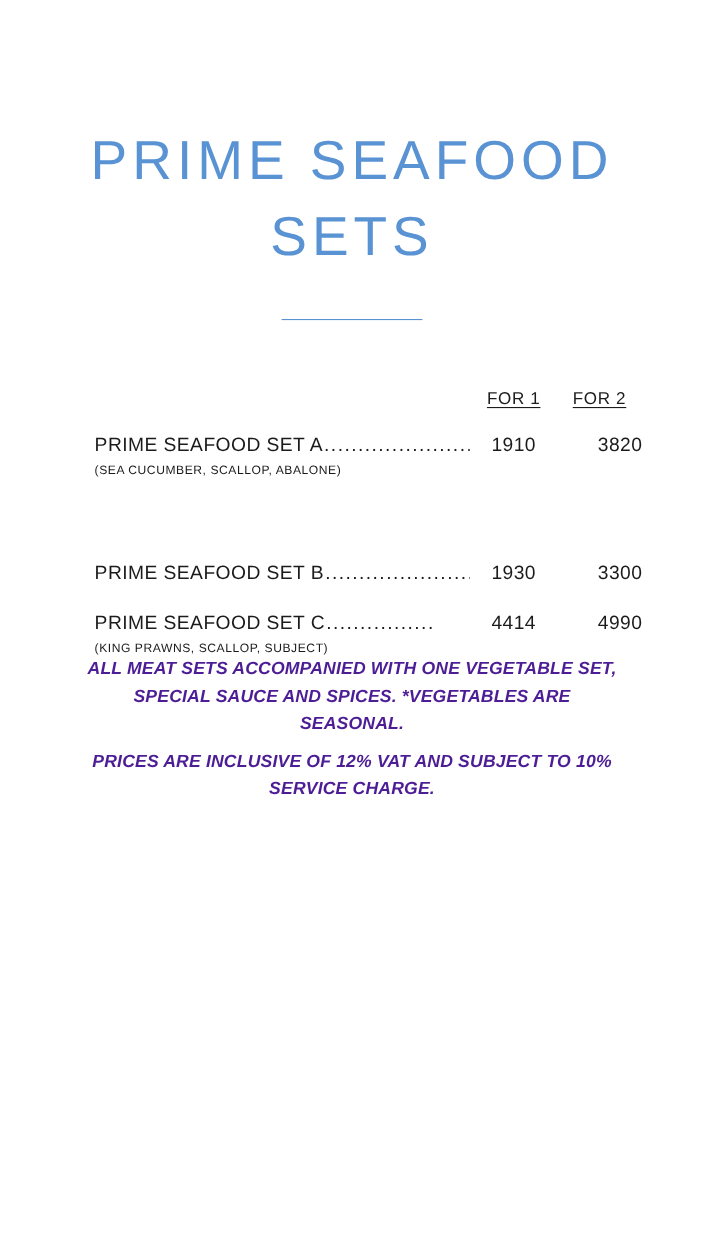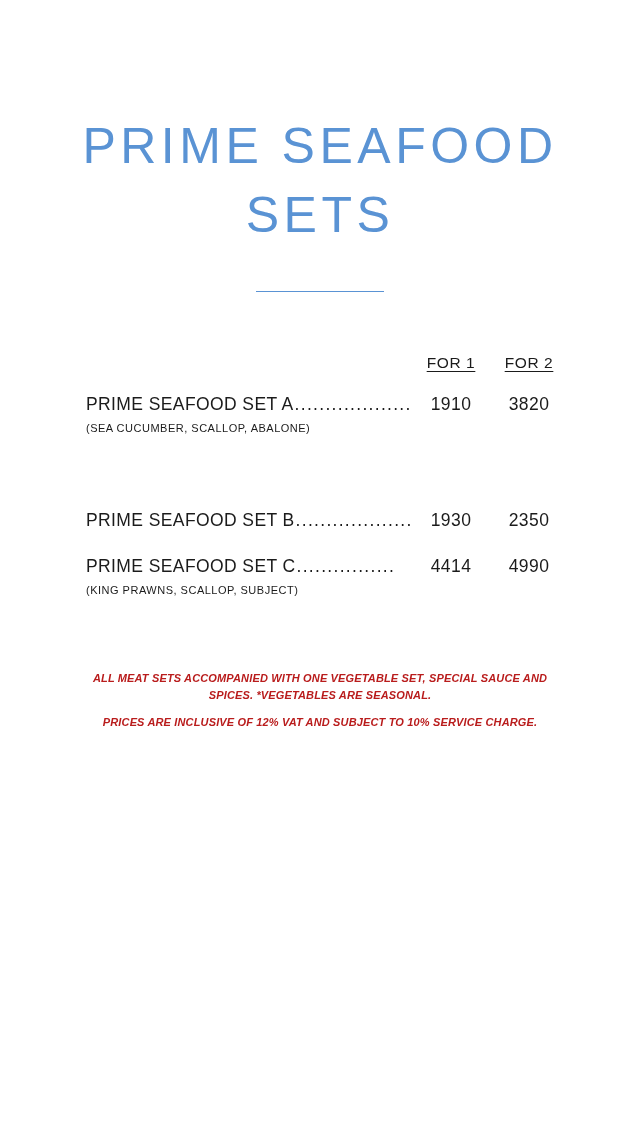--- a/index.html
+++ b/index.html
@@ -44,21 +44,21 @@
   .divider {
     display: inline-block;
     width: 128px;
     height: 0;
     border-top: 1.6px solid #5a93d4;
   }
 
   
   .menu {
     margin-top: 58px;
-    padding: 0 72px 0 86px;
+    padding: 0 56px 0 86px;
   }
   .col-head {
     display: flex;
     justify-content: flex-end;
     align-items: flex-end;
     font-size: 15.5px;
     letter-spacing: 0.6px;
     color: #1b1b1b;
     margin-bottom: 22px;
   }
@@ -96,44 +96,44 @@
     font-size: 17.5px;
     margin: 0 1px;
     color: #1b1b1b;
   }
   .price1 {
     flex: 0 0 78px;
     text-align: center;
   }
   .price2 {
     flex: 0 0 78px;
-    text-align: center;
+    text-align: right;
   }
   .item-desc {
     margin-top: 7px;
     font-size: 11px;
     letter-spacing: 0.5px;
     color: #1b1b1b;
   }
   .gap-a { margin-bottom: 76px; }
   .gap-b { margin-bottom: 25px; }
 
   
   .footer {
     position: absolute;
     left: 0;
     right: 0;
     bottom: 108px;
     text-align: center;
     font-style: italic;
     font-weight: bold;
-    font-size: 11px;
+    font-size: 16px;
     letter-spacing: 0.15px;
     line-height: 1.55;
-    color: #b91c1c;
+    color: #4c1d95;
     padding: 0 72px;
   }
   .footer p {
     margin: 0 0 10px 0;
   }
   .footer p:last-child { margin-bottom: 0; }
 </style>
 </head>
 <body>
 
@@ -161,21 +161,21 @@
         <span class="price2">3820</span>
       </div>
       <div class="item-desc">(SEA CUCUMBER, SCALLOP, ABALONE)</div>
     </div>
 
     <div class="item gap-b">
       <div class="item-row">
         <span class="item-name">PRIME SEAFOOD SET B</span>
         <span class="dots">.......................</span>
         <span class="price1">1930</span>
-        <span class="price2">2350</span>
+        <span class="price2">3300</span>
       </div>
     </div>
 
     <div class="item">
       <div class="item-row">
         <span class="item-name">PRIME SEAFOOD SET C</span>
         <span class="dots">................</span>
         <span class="price1">4414</span>
         <span class="price2">4990</span>
       </div>

